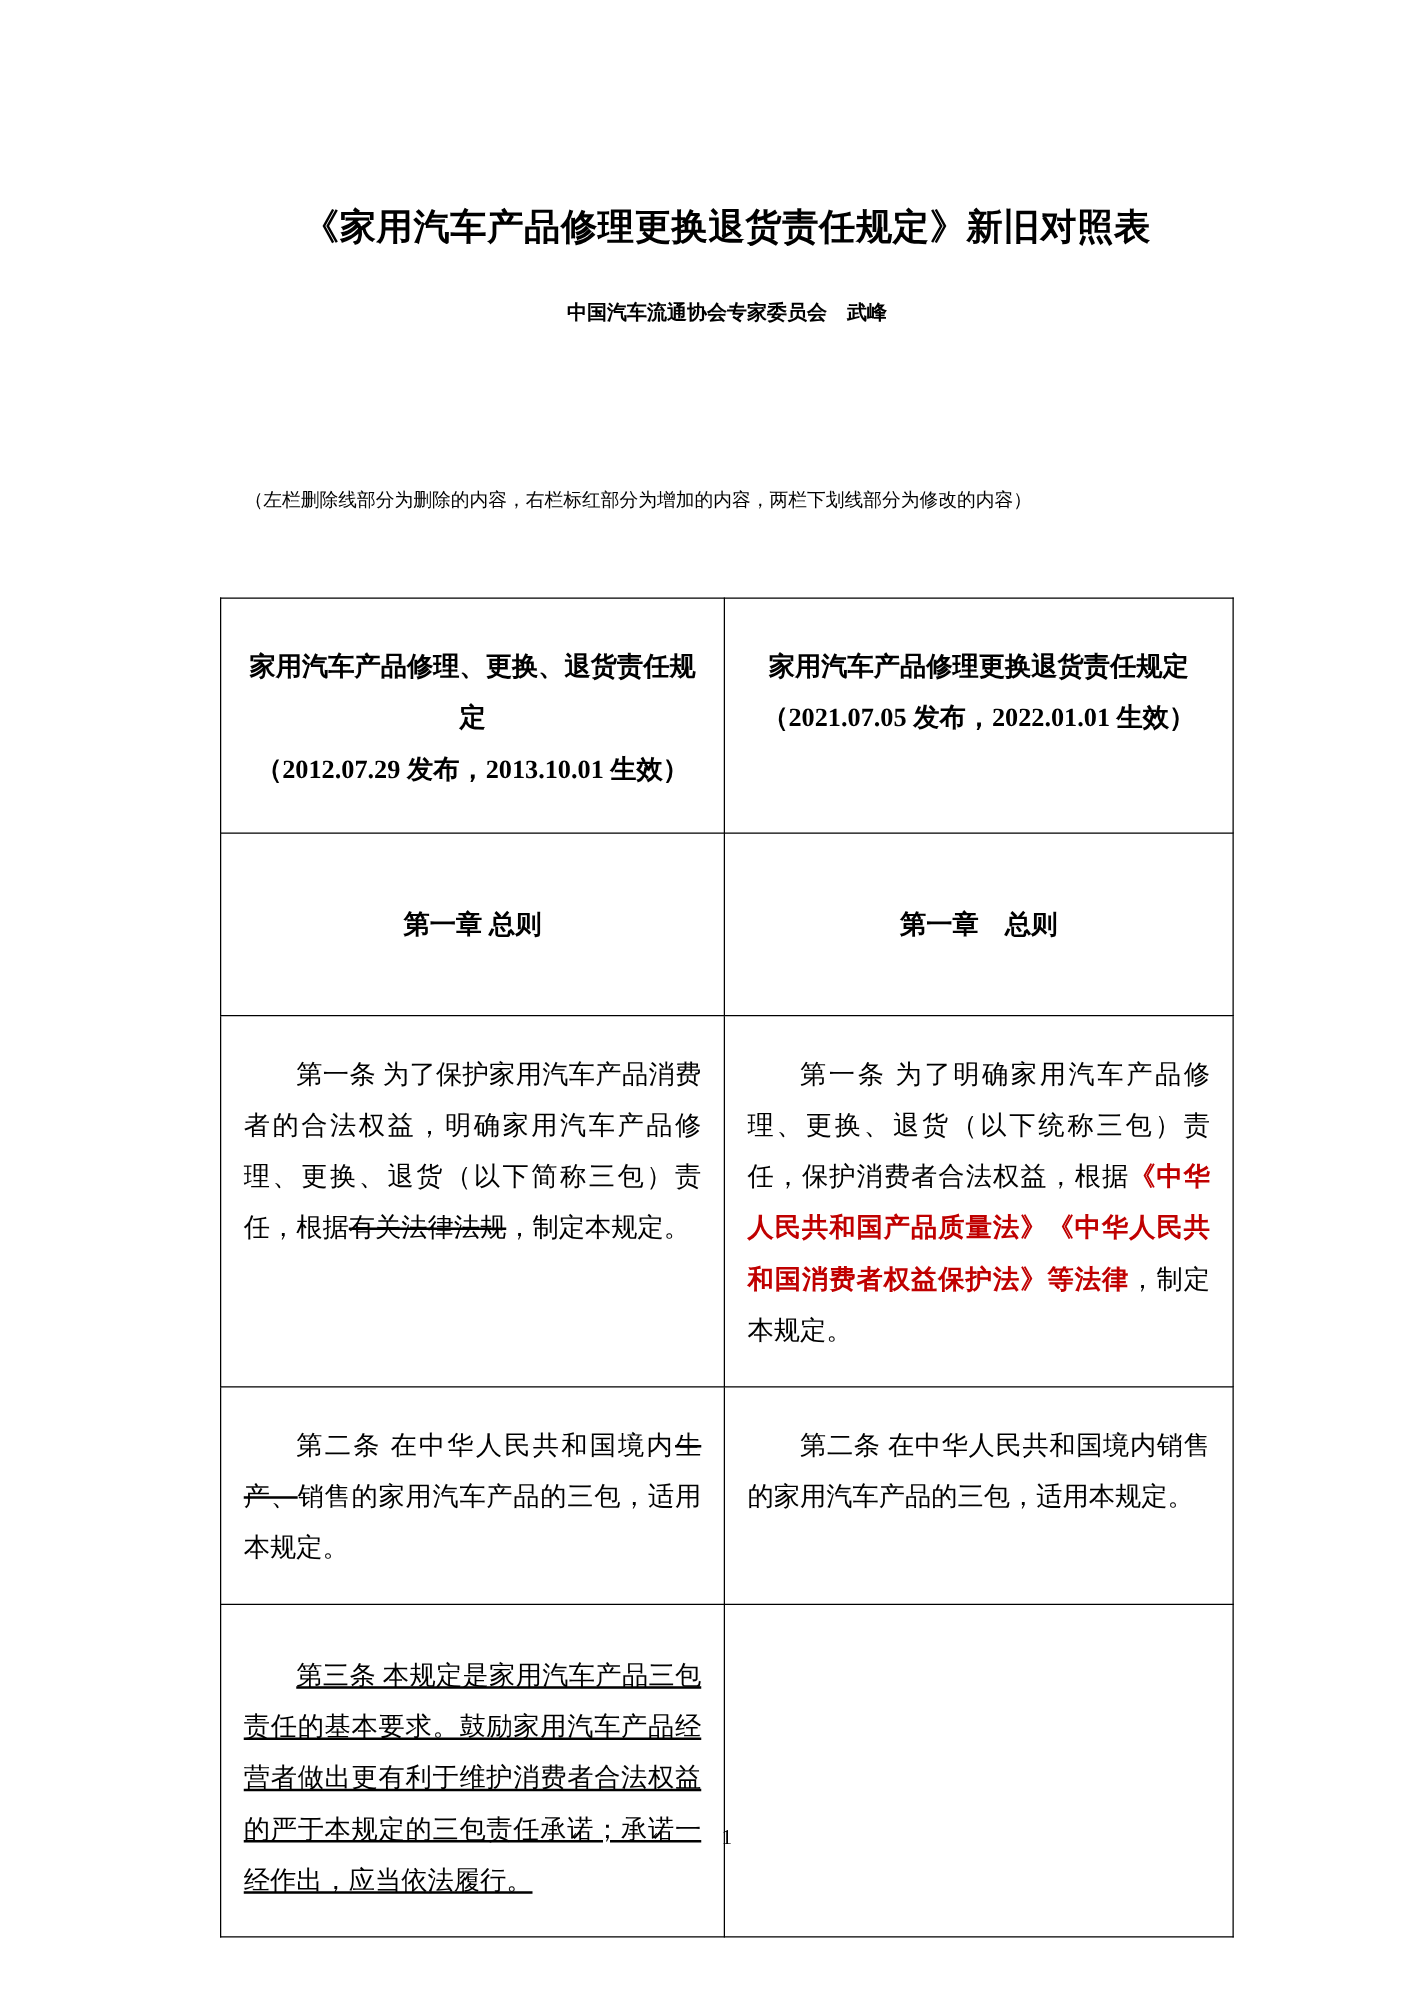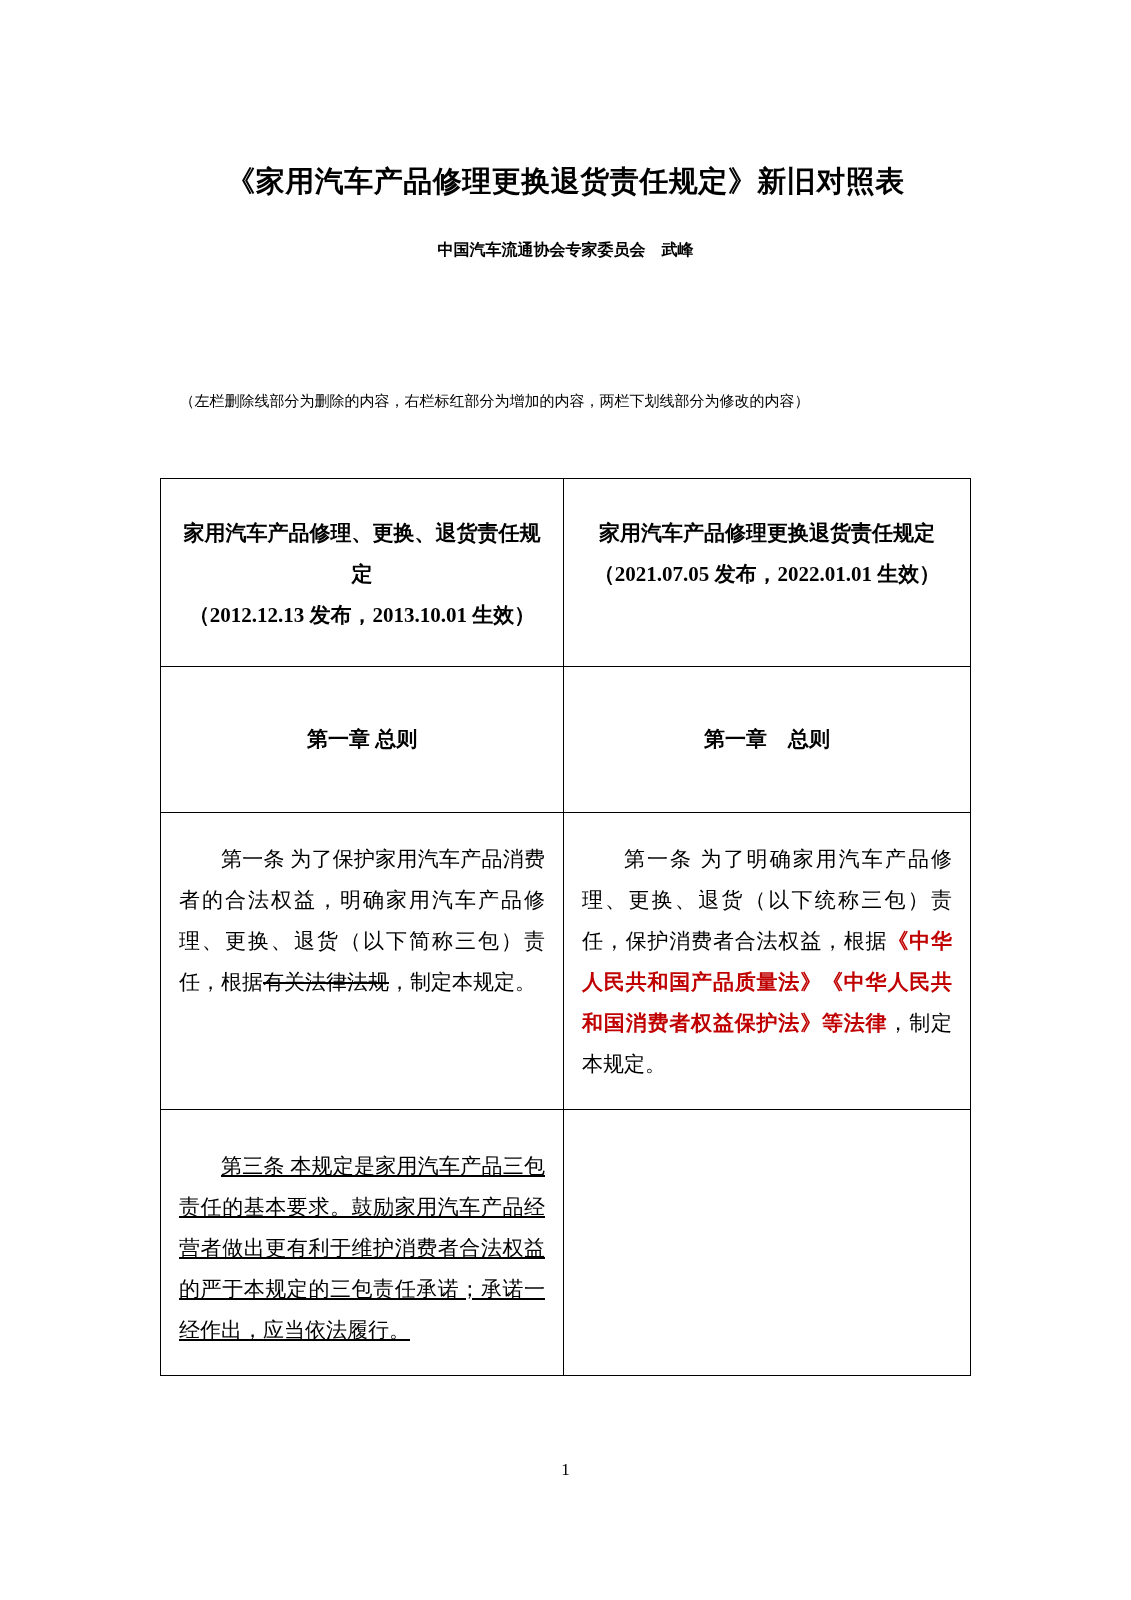--- a/index.html
+++ b/index.html
@@ -15,20 +15,21 @@
     color: #000000;
     position: relative;
     overflow: hidden;
   }
 
   .page {
     position: absolute;
     inset: 0;
     width: 927px;
     height: 1600px;
+    margin-left: 16px;
   }
 
   
   .doc-title {
     position: absolute;
     top: 162px;
     left: 0;
     width: 1131px;
     text-align: center;
     font-size: 29px;
@@ -131,21 +132,21 @@
     <colgroup>
       <col class="left-col">
       <col class="right-col">
     </colgroup>
     <tbody>
 
       <tr>
         <td>
           <div class="cell-pad head">
             <span>家用汽车产品修理、更换、退货责任规定</span>
-            <span class="line2">（2012.12.13 发布，2013.10.01 生效）</span>
+            <span class="line2">（2012.07.29 发布，2013.10.01 生效）</span>
           </div>
         </td>
         <td>
           <div class="cell-pad head">
             <span>家用汽车产品修理更换退货责任规定</span>
             <span class="line2">（2021.07.05 发布，2022.01.01 生效）</span>
           </div>
         </td>
       </tr>
 
@@ -160,20 +161,28 @@
 
       <tr>
         <td>
           <div class="cell-pad body tall"><span>第一条</span><span> 为了保护家用汽车产品消费者的合法权益，明确家用汽车产品修理、更换、退货（以下简称三包）责任，根据</span><span class="del">有关法律法规</span><span>，制定本规定。</span></div>
         </td>
         <td>
           <div class="cell-pad body tall"><span>第一条</span><span> 为了明确家用汽车产品修理、更换、退货（以下统称三包）责任，保护消费者合法权益，根据</span><span class="add">《中华人民共和国产品质量法》《中华人民共和国消费者权益保护法》等法律</span><span>，制定本规定。</span></div>
         </td>
       </tr>
 
+      <tr>
+        <td>
+          <div class="cell-pad body" style="min-height:118px;"><span>第二条</span><span> 在中华人民共和国境内</span><span class="del">生产、</span><span>销售的家用汽车产品的三包，适用本规定。</span></div>
+        </td>
+        <td>
+          <div class="cell-pad body" style="min-height:118px;"><span>第二条</span><span> 在中华人民共和国境内销售的家用汽车产品的三包，适用本规定。</span></div>
+        </td>
+      </tr>
 
       <tr>
         <td>
           <div class="cell-pad body" style="min-height:236px;padding-top:36px;"><span class="del mod">第三条 本规定是家用汽车产品三包责任的基本要求。鼓励家用汽车产品经营者做出更有利于维护消费者合法权益的严于本规定的三包责任承诺；承诺一经作出，应当依法履行。</span></div>
         </td>
         <td>
           <div class="cell-pad empty"></div>
         </td>
       </tr>
 

